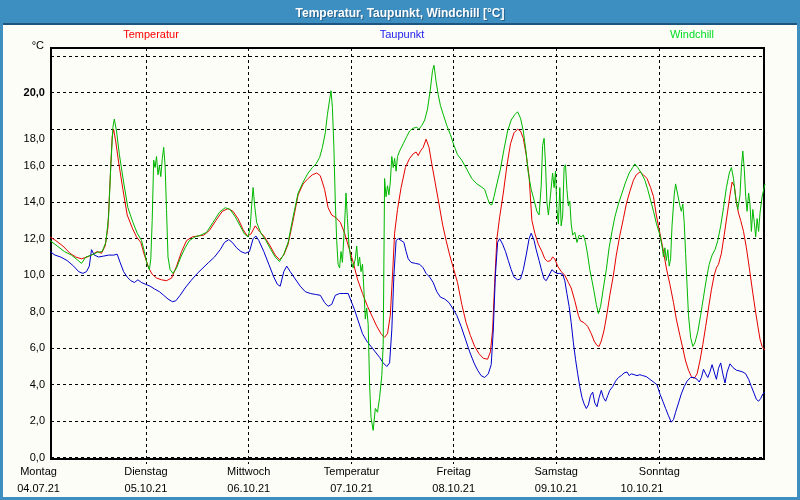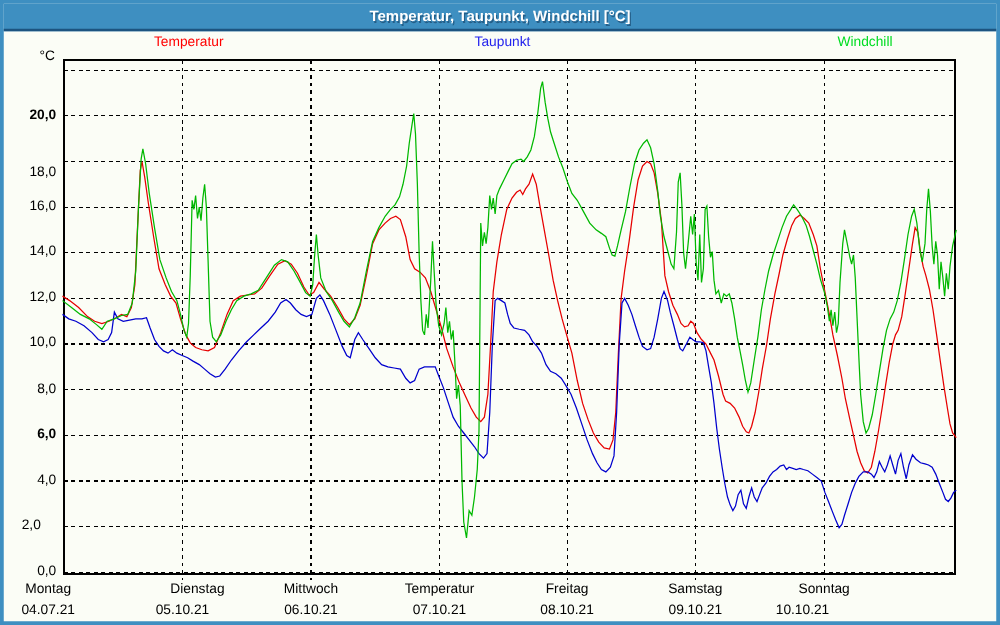--- a/index.html
+++ b/index.html
@@ -30,23 +30,23 @@
   </div>
 
   <span class="legend-item" style="color: rgb(255, 0, 0); left: 148px;">Temperatur</span>
   <span class="legend-item" style="color: rgb(34, 34, 238); left: 399px; text-align: center;">Taupunkt</span>
   <span class="legend-item" style="color: rgb(0, 221, 34); left: 650px; margin-left: 39px;">Windchill</span>
 
   <div class="unit-label">°C</div>
 
   <div id="ylabels">
       <div class="ytick" style="top: 447.809px;">0,0</div>
-      <div class="ytick" style="top: 411.293px; text-align: center;">2,0</div>
+      <div class="ytick" style="top: 411.293px;">2,0</div>
       <div class="ytick" style="top: 374.776px;">4,0</div>
-      <div class="ytick" style="top: 338.26px; font-weight: bold;">6,0</div>
+      <div class="ytick" style="top: 338.26px;">6,0</div>
       <div class="ytick" style="top: 301.744px;">8,0</div>
       <div class="ytick" style="top: 265.227px;">10,0</div>
       <div class="ytick" style="top: 228.711px;">12,0</div>
       <div class="ytick" style="top: 192.195px;">14,0</div>
       <div class="ytick" style="top: 155.678px;">16,0</div>
       <div class="ytick" style="top: 129px;">18,0</div>
       <div class="ytick" style="top: 82.6454px; font-weight: bold;">20,0</div>
     </div>
 
   <svg id="plot" width="715" height="420" viewBox="0 0 715 420">
@@ -70,21 +70,21 @@
       <line x1="609.3" x2="609.3" y1="1" y2="417" class="grid"></line>
       <rect x="1" y="1" width="713" height="411" class="plot-border"></rect>
       <polyline points="0.0,189.9 5.7,193.5 12.9,199.0 20.0,206.3 25.7,210.0 31.5,211.8 37.2,210.0 42.9,207.2 47.2,204.5 51.5,206.3 55.1,199.0 57.9,180.8 60.1,133.3 62.2,89.5 63.6,82.2 65.8,94.9 68.6,115.0 72.9,142.4 77.2,168.0 82.2,180.8 86.5,189.9 90.8,195.4 94.4,208.1 98.7,220.9 102.2,227.3 106.5,231.0 111.5,232.8 116.5,233.7 121.6,231.0 126.6,219.1 131.6,204.5 136.6,193.5 142.3,189.9 148.0,189.0 153.7,188.1 159.4,183.5 165.9,173.5 172.3,164.3 178.0,161.6 183.0,164.3 188.0,171.6 193.1,182.6 197.3,189.0 200.9,187.1 205.2,178.9 209.5,184.4 214.5,189.9 220.2,199.0 225.2,208.1 229.5,212.7 233.8,208.1 238.1,197.2 243.1,173.5 248.1,147.9 253.1,136.9 258.1,131.5 262.4,127.8 266.7,126.0 270.3,128.7 274.6,142.4 278.1,160.7 281.7,168.0 286.0,170.7 290.3,175.3 294.6,186.2 298.9,200.8 303.2,215.4 307.4,231.9 312.5,246.5 317.5,259.3 322.5,270.2 326.8,279.4 331.0,286.7 334.6,290.3 337.5,286.7 340.3,268.4 342.5,228.2 344.6,186.2 347.5,162.5 351.1,140.6 355.4,120.5 359.6,111.4 363.2,106.8 366.1,105.0 368.2,108.6 370.4,104.1 373.2,100.4 376.1,92.2 379.0,100.4 381.8,116.9 385.4,136.9 389.0,157.0 392.5,177.1 396.1,193.5 399.7,208.1 403.3,220.9 407.5,235.5 411.8,257.4 416.1,275.7 420.4,288.5 424.7,299.4 429.0,306.7 433.3,311.3 437.6,312.2 440.4,304.9 442.6,283.0 444.7,235.5 446.9,191.7 449.7,169.8 453.3,146.1 456.9,118.7 460.5,96.8 464.0,85.8 467.6,82.2 470.5,84.0 473.3,91.3 476.2,107.7 479.1,129.6 481.9,173.5 484.8,186.2 488.3,197.2 491.9,204.5 494.8,211.8 497.6,214.5 500.5,213.6 502.6,210.0 504.8,211.8 507.6,219.1 511.2,224.6 514.8,228.2 518.4,235.5 521.2,241.0 524.8,253.8 528.4,268.4 530.5,273.9 534.1,275.7 537.7,279.4 541.3,286.7 544.1,294.0 547.0,298.5 549.1,299.4 551.3,294.0 554.1,283.0 557.0,266.6 559.8,248.3 563.4,228.2 566.3,208.1 569.9,188.1 573.4,171.6 576.3,157.0 579.9,144.2 583.4,133.3 586.3,127.8 589.9,125.1 593.4,127.8 597.0,131.5 600.6,140.6 603.5,149.7 606.3,168.0 609.9,186.2 613.5,204.5 616.3,220.9 619.9,237.4 623.5,255.6 626.3,272.0 629.9,288.5 632.8,301.3 635.6,314.0 638.5,323.2 641.4,329.6 644.2,331.4 647.1,326.8 649.9,314.0 652.8,297.6 655.7,279.4 658.5,261.1 661.4,242.8 664.2,228.2 666.4,220.9 668.5,217.3 671.4,206.3 674.2,188.1 677.1,168.0 680.0,147.9 682.1,135.1 684.3,138.8 686.4,155.2 688.5,166.1 690.7,173.5 693.5,184.4 696.4,200.8 699.3,220.9 702.1,241.0 705.0,261.1 707.9,279.4 710.0,292.1 712.1,299.4 715.0,303.1" fill="none" stroke="#e60000" stroke-width="1" class="series"></polyline>
       <polyline points="0.0,204.5 5.0,208.1 10.7,210.0 17.2,213.6 23.6,219.1 28.6,224.6 32.9,226.4 36.5,224.6 39.3,219.1 41.5,202.7 44.3,208.1 48.6,210.0 53.6,209.1 58.6,208.1 63.6,208.1 67.2,207.2 70.1,215.4 73.6,224.6 77.2,230.1 80.8,233.7 84.4,235.5 87.9,232.8 91.5,235.5 95.8,237.4 100.1,239.2 104.4,241.9 109.4,244.7 113.7,248.3 118.0,252.0 122.3,254.7 125.8,253.8 130.1,248.3 135.1,241.0 140.9,233.7 147.3,226.4 153.0,220.9 158.7,215.4 164.5,210.0 170.2,202.7 174.5,195.4 178.8,192.6 182.3,195.4 186.6,200.8 190.9,204.5 195.2,206.3 199.5,204.5 203.1,191.7 205.9,189.0 208.8,193.5 213.8,204.5 218.8,217.3 223.8,230.1 227.4,237.4 230.2,239.2 233.8,224.6 236.7,219.1 240.2,224.6 245.2,231.9 250.2,239.2 255.3,244.7 260.3,246.5 265.3,247.4 270.3,248.3 274.6,255.6 278.1,259.3 281.7,257.4 285.3,248.3 289.6,246.5 293.9,246.5 298.2,246.5 301.0,253.8 304.6,262.9 308.2,273.9 312.5,286.7 316.7,294.0 321.0,299.4 325.3,304.9 329.6,310.4 333.2,315.9 336.8,319.5 339.6,315.9 341.8,283.0 343.9,228.2 346.1,193.5 348.2,191.7 351.1,193.5 353.9,195.4 356.1,204.5 358.2,211.8 361.1,215.4 365.4,216.4 369.7,217.3 373.2,220.9 376.1,226.4 379.7,230.1 383.2,235.5 386.8,244.7 390.4,250.1 394.7,252.0 399.0,255.6 402.5,261.1 406.8,268.4 411.1,279.4 415.4,292.1 419.7,304.9 424.0,315.9 427.6,323.2 431.1,328.6 434.7,330.5 438.3,326.8 441.2,317.7 443.3,283.0 445.4,228.2 447.6,195.4 449.7,191.7 452.6,197.2 455.5,204.5 458.3,213.6 461.2,222.7 464.0,230.1 467.6,232.8 470.5,231.9 473.3,222.7 476.2,208.1 479.1,191.7 481.2,186.2 484.1,193.5 486.2,202.7 489.1,213.6 491.9,224.6 494.1,231.9 496.2,233.7 499.1,228.2 501.9,222.7 504.1,224.6 506.9,226.4 509.8,226.4 512.7,227.3 514.8,233.7 516.9,246.5 519.1,259.3 521.2,275.7 523.4,295.8 525.5,312.2 527.7,326.8 529.8,339.6 532.0,350.6 534.1,356.9 536.3,361.5 538.4,357.9 540.5,348.7 542.7,345.1 544.8,356.0 547.0,359.7 549.1,350.6 551.3,343.3 553.4,350.6 555.6,354.2 557.7,348.7 559.8,343.3 562.7,339.6 565.6,334.1 568.4,330.5 571.3,328.6 574.1,325.9 577.0,325.0 579.2,328.6 581.3,326.8 584.2,327.7 587.0,328.6 589.9,327.7 592.7,328.6 596.3,329.6 599.9,332.3 603.5,335.0 607.0,337.8 609.9,346.9 612.8,354.2 615.6,361.5 618.5,368.8 621.3,375.2 623.5,372.5 625.6,365.2 628.5,356.0 631.3,346.9 634.2,339.6 637.1,334.1 640.6,330.5 644.2,330.5 647.1,332.3 649.2,335.0 651.4,330.5 653.5,322.3 655.7,326.8 657.8,330.5 659.9,325.0 662.1,317.7 664.2,325.0 666.4,332.3 668.5,321.3 670.7,315.9 672.8,326.8 675.0,336.0 677.1,325.0 680.0,316.8 682.8,320.4 686.4,323.2 690.0,324.1 692.8,325.0 695.7,326.8 698.6,332.3 701.4,339.6 704.3,346.9 706.4,352.4 708.6,354.2 710.7,351.5 712.9,346.9 715.0,345.1" fill="none" stroke="#0000cd" stroke-width="1" class="series"></polyline>
       <polyline points="0.0,193.5 7.2,199.0 14.3,204.5 21.4,208.1 27.2,212.7 31.5,216.4 35.8,210.0 41.5,208.1 47.2,205.4 52.2,204.5 55.8,195.4 58.6,169.8 60.8,118.7 62.9,80.3 64.3,72.1 66.5,84.0 69.4,107.7 73.6,135.1 77.9,160.7 82.9,175.3 87.2,186.2 91.5,193.5 94.4,204.5 97.2,217.3 99.4,222.7 100.8,211.8 102.2,173.5 103.7,113.2 105.1,120.5 106.5,109.5 108.0,127.8 109.4,118.7 110.8,129.6 112.3,111.4 113.7,100.4 115.1,118.7 116.5,162.5 118.0,210.0 120.1,222.7 123.0,226.4 126.6,220.9 130.8,210.0 135.1,200.8 139.4,193.5 145.1,189.9 150.9,188.1 156.6,185.3 163.0,175.3 169.5,165.2 175.2,160.7 180.2,162.5 185.2,169.8 190.2,178.9 194.5,187.1 198.1,189.9 200.2,180.8 201.6,158.8 203.1,140.6 204.5,157.0 206.6,175.3 210.9,186.2 215.9,193.5 220.9,202.7 225.2,210.0 229.5,214.5 233.8,207.2 238.1,195.4 243.1,169.8 248.1,146.1 253.1,135.1 258.1,126.0 262.4,120.5 266.0,116.9 269.6,110.5 272.4,100.4 275.3,85.8 277.4,67.6 279.6,52.9 281.0,43.8 282.4,60.3 283.9,100.4 285.3,155.2 286.7,193.5 288.1,217.3 289.6,220.9 291.0,204.5 292.4,215.4 294.6,177.1 296.0,146.1 297.4,171.6 298.9,197.2 301.0,213.6 303.2,220.9 305.3,211.8 306.7,199.0 308.2,219.1 309.6,210.0 311.0,224.6 312.5,217.3 313.9,242.8 315.3,272.0 316.7,261.1 318.2,277.5 319.6,337.8 321.0,370.6 323.2,383.4 325.3,361.5 327.5,365.2 329.6,350.6 331.8,328.6 333.2,297.6 334.6,131.5 336.0,149.7 337.5,138.8 338.9,147.9 340.3,135.1 341.8,109.5 343.2,120.5 344.6,111.4 346.1,124.2 347.5,109.5 349.6,104.1 353.2,96.8 356.8,89.5 359.6,84.0 363.2,81.2 366.8,80.3 368.9,82.2 371.8,78.5 374.7,73.0 377.5,62.1 380.4,42.0 382.5,23.7 384.0,18.3 386.1,34.7 388.2,47.5 390.4,58.4 393.3,67.6 396.8,78.5 400.4,87.6 404.0,98.6 407.5,107.7 411.8,113.2 416.8,122.3 421.8,131.5 426.9,136.9 431.1,139.7 434.7,142.4 437.6,151.5 439.7,157.0 441.9,157.9 444.0,149.7 446.9,136.9 450.4,122.3 454.0,102.2 457.6,84.0 461.2,73.0 464.8,67.6 467.6,64.8 470.5,71.2 473.3,84.0 476.2,105.9 478.3,126.0 481.2,142.4 484.1,153.4 486.9,164.3 489.1,168.0 491.2,138.8 492.6,98.6 494.1,91.3 495.5,116.9 496.9,155.2 498.4,168.0 500.5,147.9 502.6,126.0 504.1,140.6 505.5,124.2 506.9,162.5 508.4,177.1 509.8,140.6 511.2,178.9 512.7,168.0 514.1,120.5 515.5,117.8 516.9,142.4 518.4,158.8 519.8,154.3 521.2,177.1 522.7,188.1 524.8,185.3 527.0,195.4 529.1,188.1 531.2,189.9 533.4,188.1 535.5,195.4 537.7,208.1 539.8,222.7 542.0,233.7 544.1,244.7 546.3,257.4 548.4,266.6 550.6,259.3 553.4,241.0 556.3,222.7 559.1,200.8 562.0,184.4 564.9,169.8 568.4,157.0 572.0,146.1 575.6,135.1 579.2,126.0 582.7,120.5 584.9,116.9 587.7,120.5 591.3,126.0 594.9,133.3 597.7,142.4 600.6,153.4 603.5,164.3 606.3,176.2 609.9,188.1 612.0,199.0 613.5,210.0 614.9,200.8 616.3,213.6 617.8,202.7 619.2,219.1 620.6,211.8 622.0,178.9 624.2,147.9 625.6,136.9 627.8,147.9 629.9,158.8 631.3,164.3 632.8,157.0 634.2,175.3 635.6,206.3 637.1,239.2 638.5,268.4 640.6,290.3 642.8,299.4 644.9,295.8 647.8,284.8 650.6,268.4 653.5,250.1 656.4,231.9 659.2,217.3 662.1,208.1 665.0,202.7 667.8,193.5 670.7,178.9 673.5,160.7 676.4,140.6 679.3,126.0 681.4,120.5 683.5,131.5 685.7,151.5 687.8,162.5 690.0,147.9 691.4,120.5 692.8,104.1 694.3,122.3 695.7,149.7 697.1,164.3 698.6,146.1 700.0,157.0 701.4,184.4 702.8,162.5 704.3,175.3 705.7,189.9 707.1,171.6 708.6,184.4 710.0,166.1 712.1,149.7 715.0,136.9" fill="none" stroke="#00b800" stroke-width="1" class="series"></polyline>
     </svg>
 
   <div id="xlabels">
       <div class="xday" style="left: 35.56px; top: 462px;">Montag</div>
       <div class="xdate" style="left: 35.56px; top: 479px;">04.07.21</div>
-      <div class="xday" style="left: 142.953px; top: 462px; margin-left: 12px;">Dienstag</div>
+      <div class="xday" style="left: 142.953px; top: 462px;">Dienstag</div>
       <div class="xdate" style="left: 142.953px; top: 479px;">05.10.21</div>
       <div class="xday" style="left: 245.77px; top: 462px;">Mittwoch</div>
       <div class="xdate" style="left: 245.77px; top: 479px;">06.10.21</div>
       <div class="xday" style="left: 348.587px; top: 462px;">Temperatur</div>
       <div class="xdate" style="left: 348.587px; top: 479px;">07.10.21</div>
       <div class="xday" style="left: 450.689px; top: 462px;">Freitag</div>
       <div class="xdate" style="left: 450.689px; top: 479px;">08.10.21</div>
       <div class="xday" style="left: 553.22px; top: 462px;">Samstag</div>
       <div class="xdate" style="left: 553.22px; top: 479px;">09.10.21</div>
       <div class="xday" style="left: 656.323px; top: 462px;">Sonntag</div>

